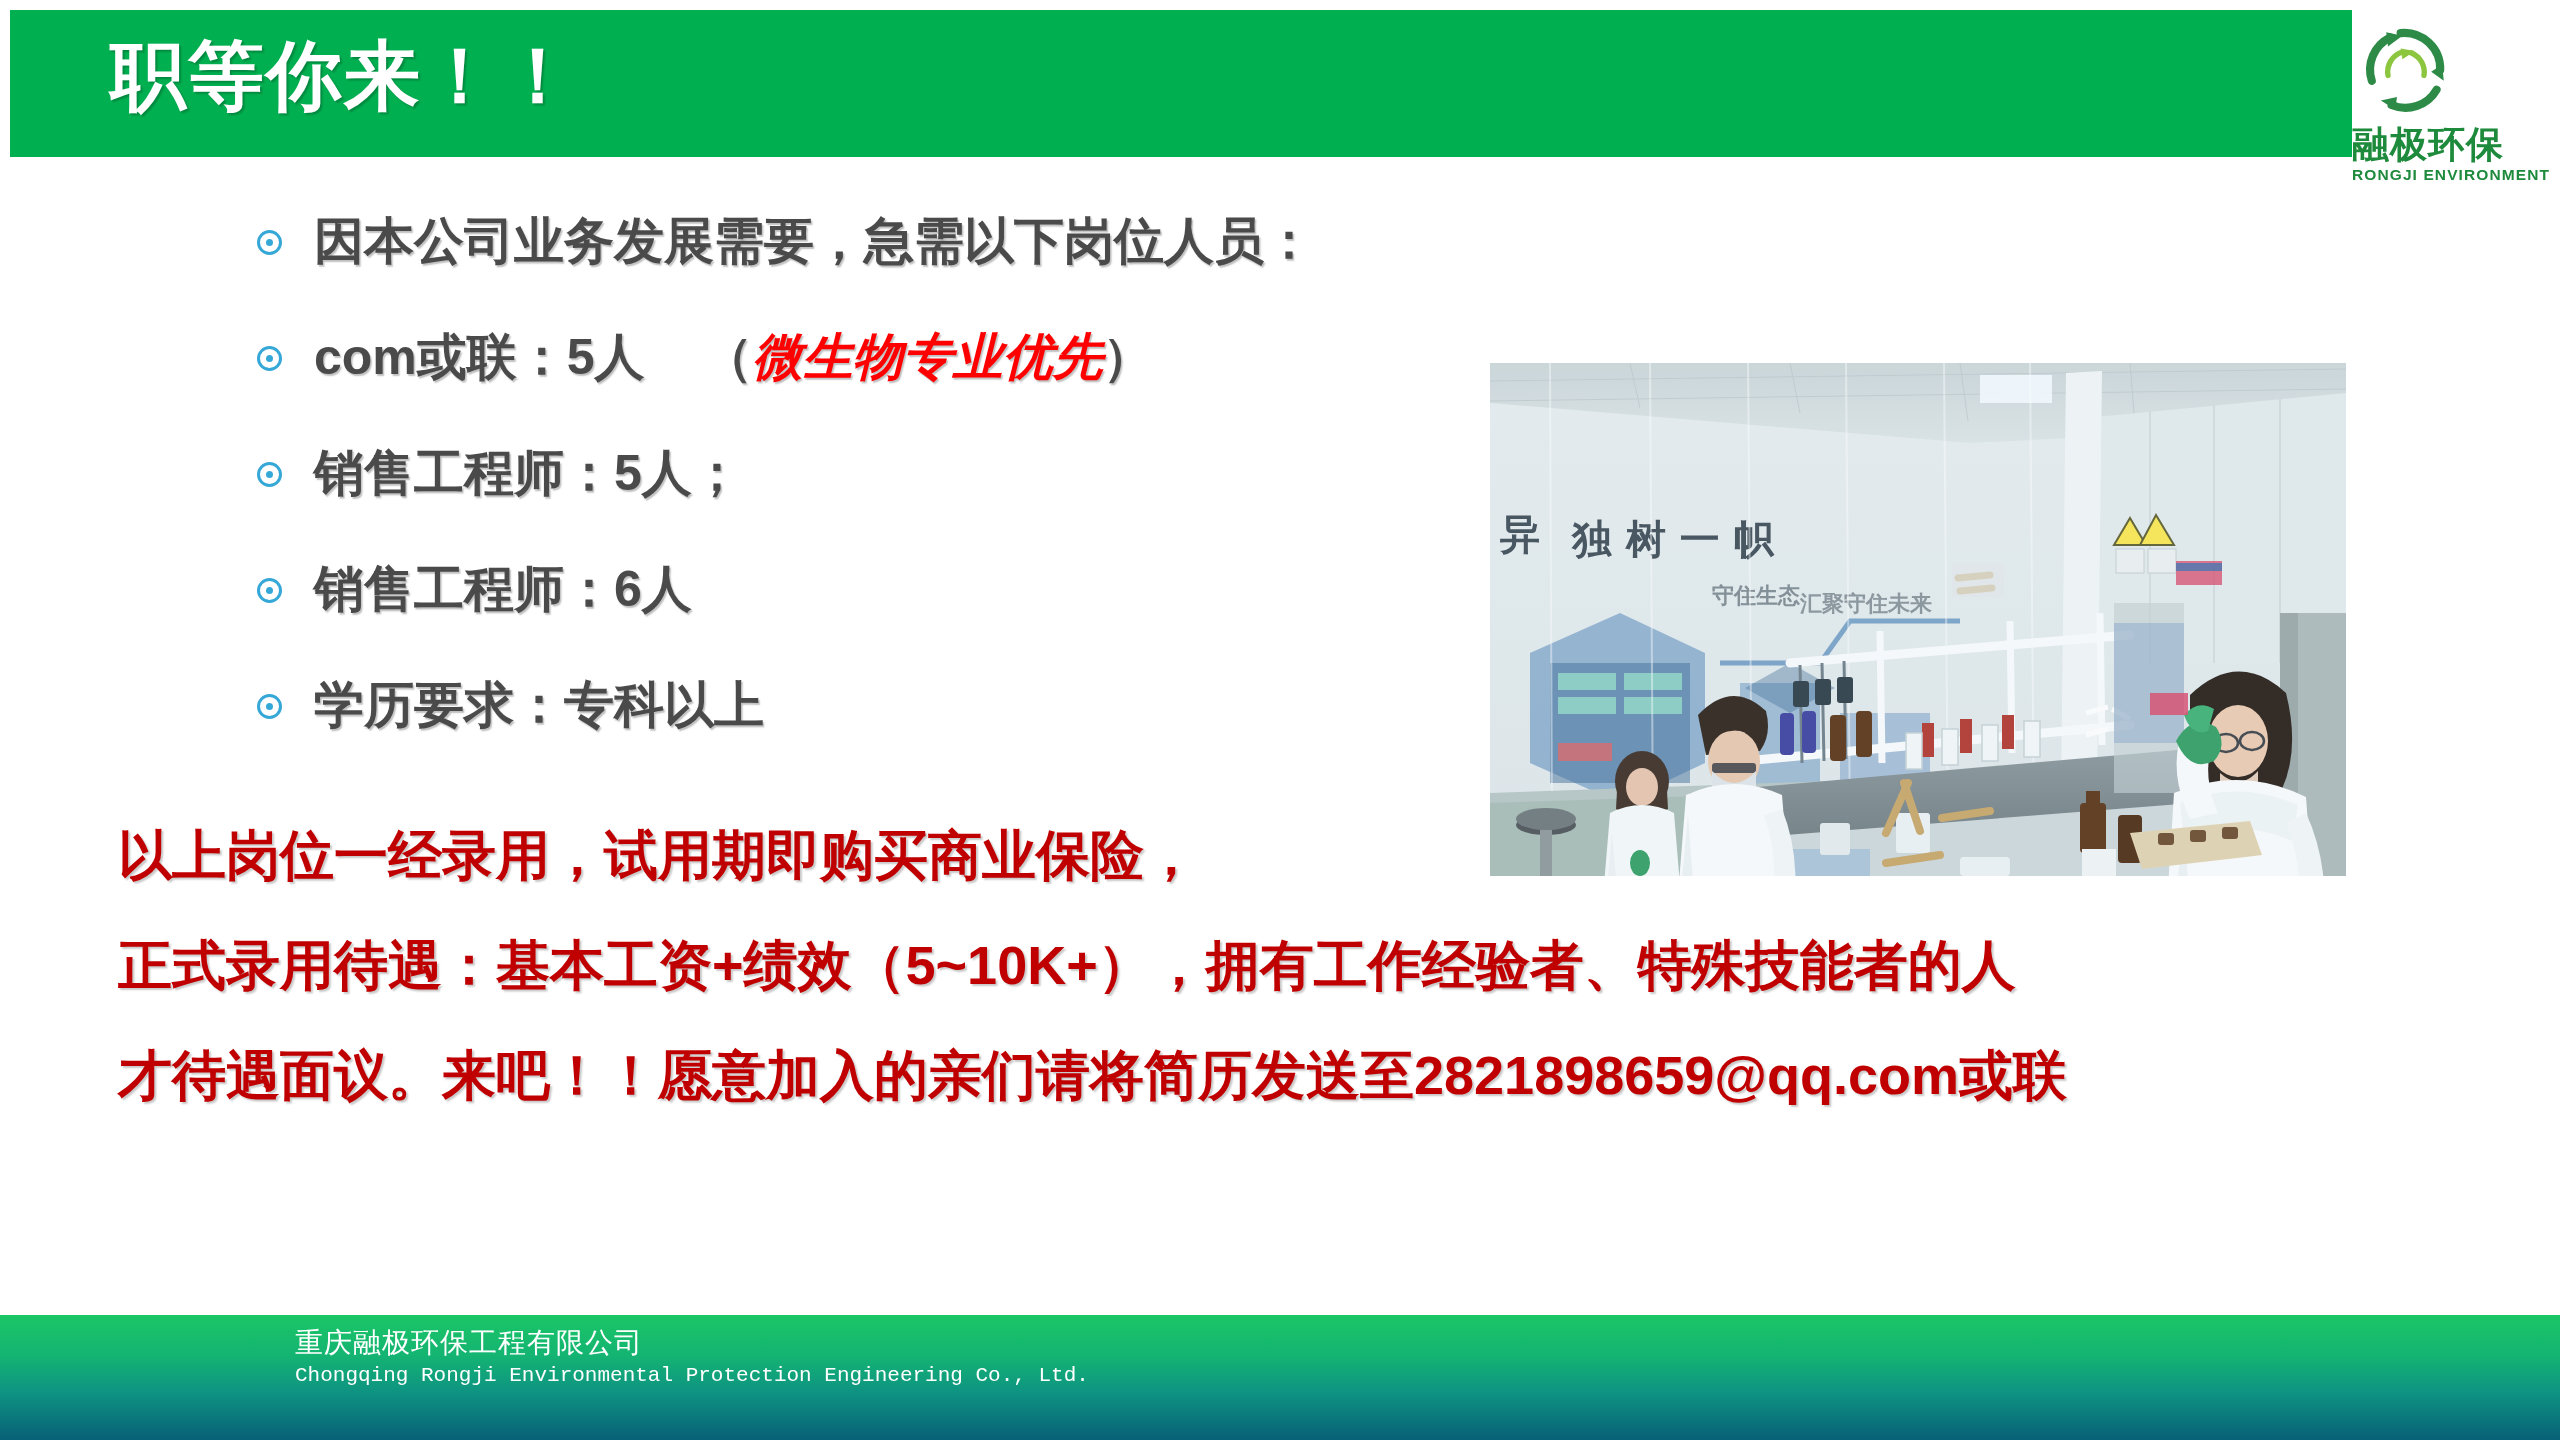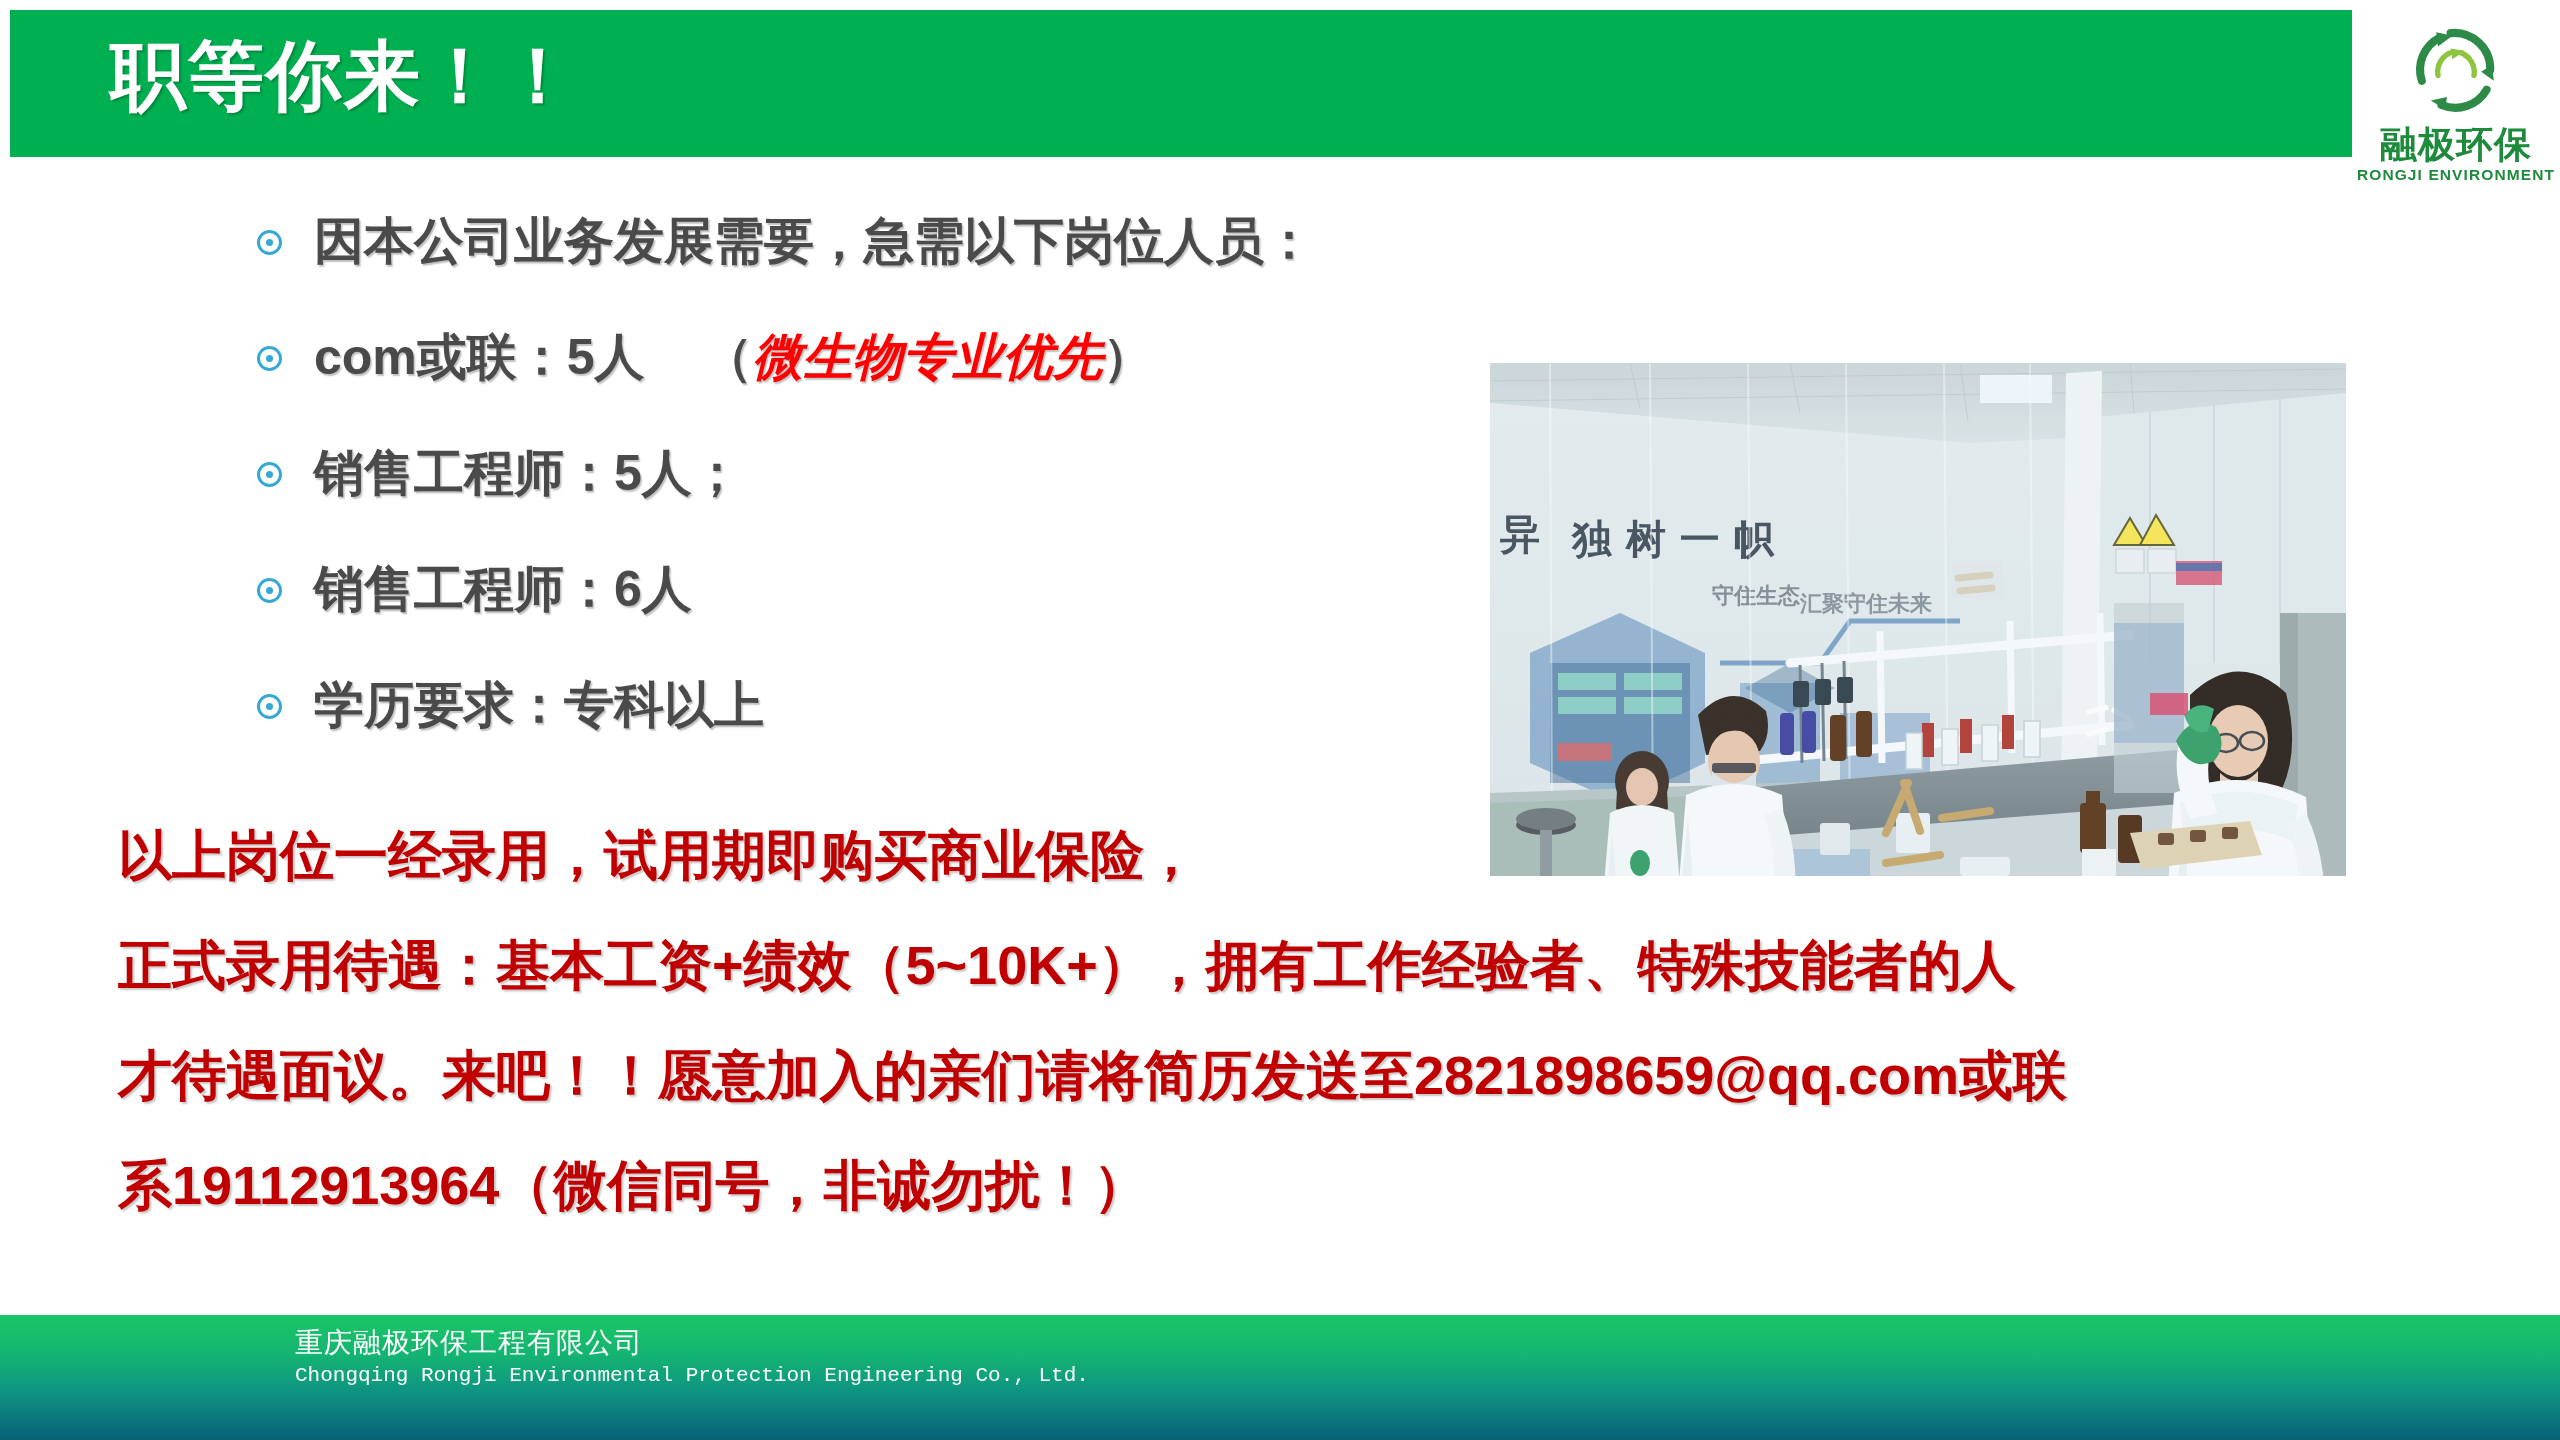--- a/index.html
+++ b/index.html
@@ -46,21 +46,21 @@
   
   .logo-panel {
     position: absolute;
     right: 0px;
     top: 8px;
     width: 208px;
     height: 190px;
     background: #ffffff;
     display: flex;
     flex-direction: column;
-    align-items: center;
+    align-items: flex-start;
     justify-content: flex-start;
     padding-top: 8px;
   }
   .logo-mark {
     width: 108px;
     height: 108px;
     display: block;
   }
   .logo-cn {
     font-size: 37px;
@@ -483,21 +483,20 @@
       <rect x="470" y="494" width="50" height="19" rx="4" fill="#eef3f5"></rect>
 
       <rect x="0" y="0" width="856" height="513" fill="#bcd0d6" opacity="0.1"></rect>
     </svg>
   </div>
 
   <div class="red-block">
     <div class="line">以上岗位一经录用，试用期即购买商业保险，</div>
     <div class="line">正式录用待遇：基本工资+绩效（5~10K+），拥有工作经验者、特殊技能者的人</div>
     <div class="line">才待遇面议。来吧！！愿意加入的亲们请将简历发送至2821898659@qq.com或联</div>
-    <div class="line">系19112913964（微信同号，非诚勿扰！）</div>
   </div>
 
   <div class="footer-band">
     <div class="footer-text">
       <div class="footer-cn">重庆融极环保工程有限公司</div>
       <div class="footer-en">Chongqing Rongji Environmental Protection Engineering Co., Ltd.</div>
     </div>
   </div>
 
 </div>

